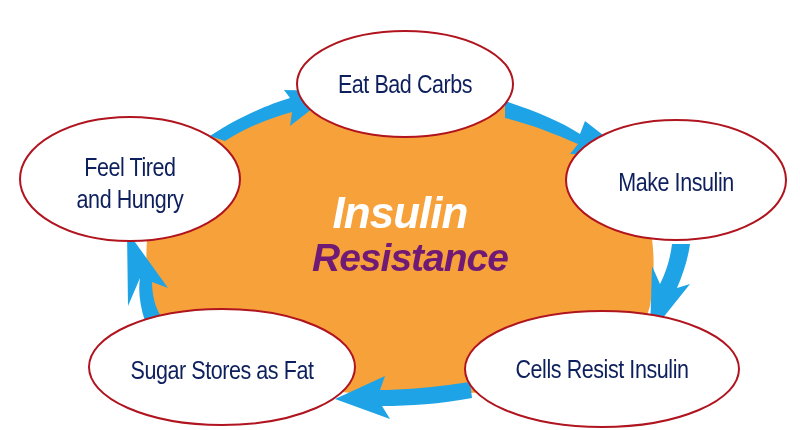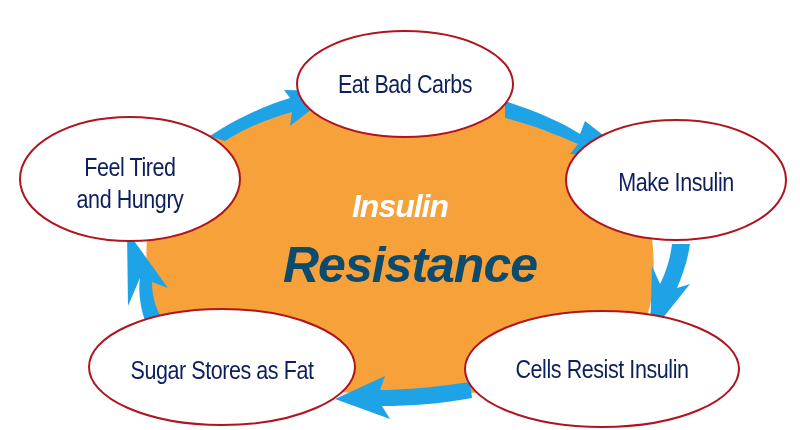--- a/index.html
+++ b/index.html
@@ -19,22 +19,22 @@
       white-space: pre-line;
     }
     .center-title {
       position: absolute;
       font-family: "Liberation Sans", sans-serif;
       font-weight: bold;
       font-style: italic;
       text-align: center;
       letter-spacing: -1px;
     }
-    #title-line1 { left: 290px; top: 172px; width: 220px; font-size: 32px; color: #ffffff; }
-    #title-line2 { left: 255px; top: 220px; width: 310px; font-size: 50px; color: #0c4a6e; }
+    #title-line1 { left: 290px; top: 172px; width: 220px; font-size: 44px; color: #ffffff; }
+    #title-line2 { left: 255px; top: 220px; width: 310px; font-size: 39px; color: #701a75; }
   </style>
 </head>
 <body>
 
 <div class="canvas">
   <svg class="bg" width="800" height="430" viewBox="0 0 800 430">
 
     <path d="M 190 135 C 230 100, 300 80, 400 80 C 500 80, 560 100, 610 140
          C 650 175, 660 230, 650 290 C 640 330, 600 350, 540 370
          C 460 380, 380 385, 300 370 C 220 355, 160 330, 150 280

